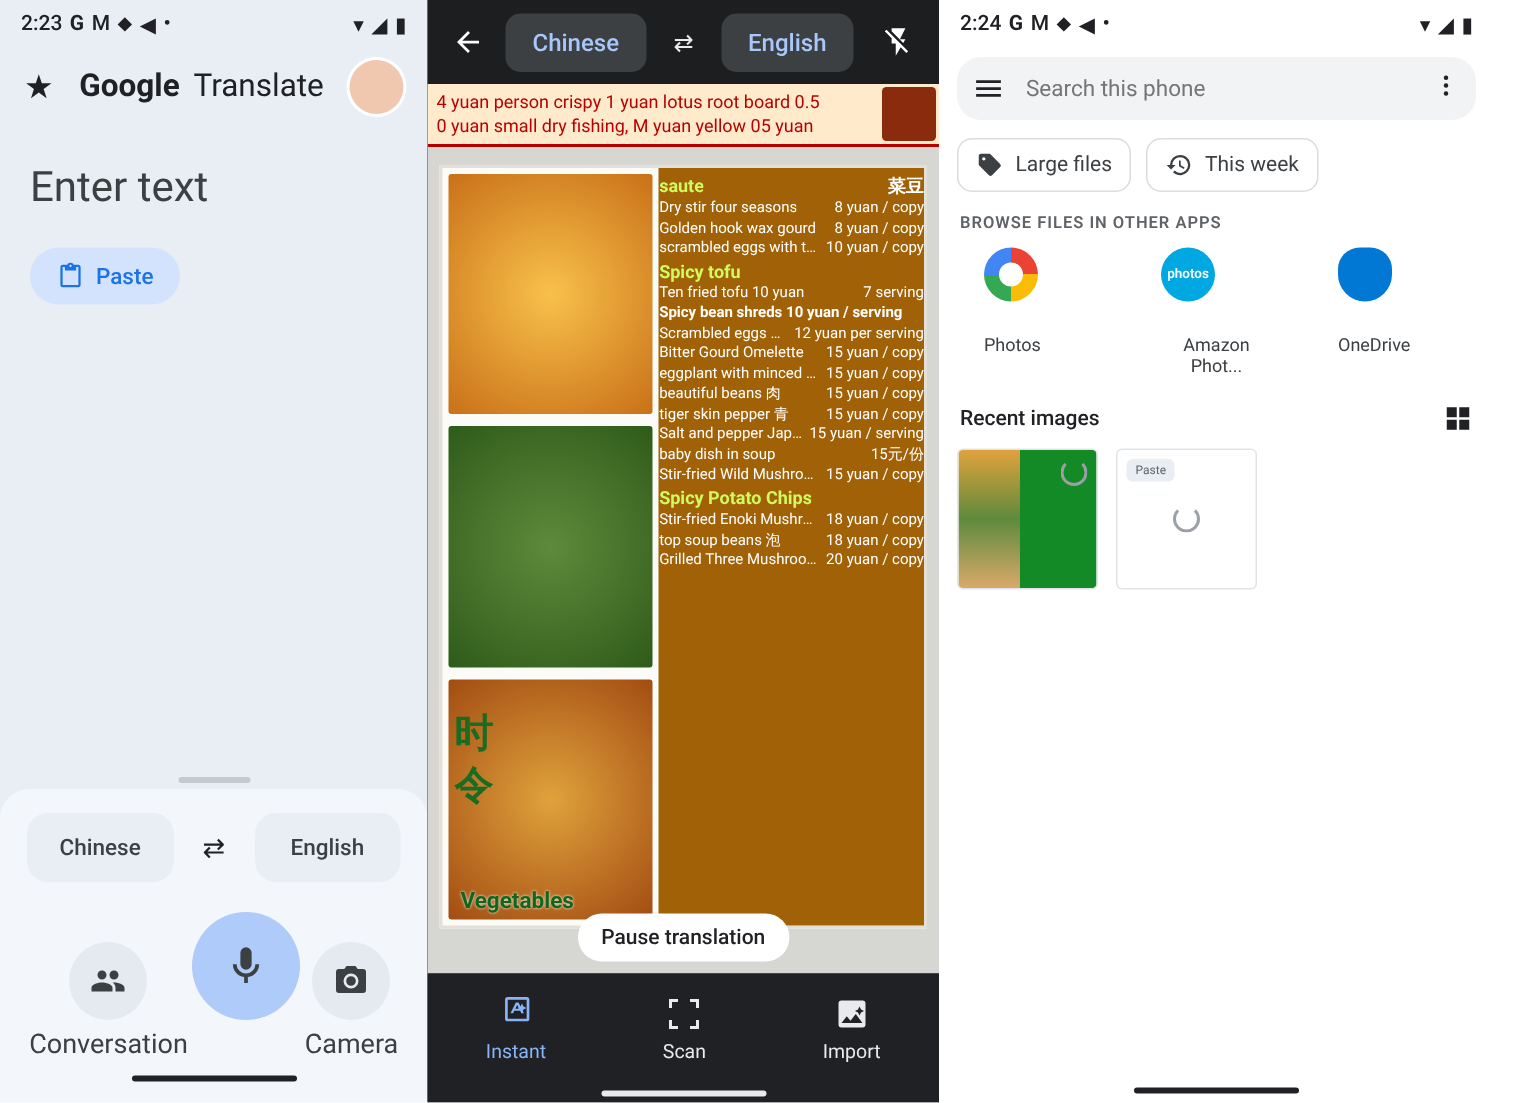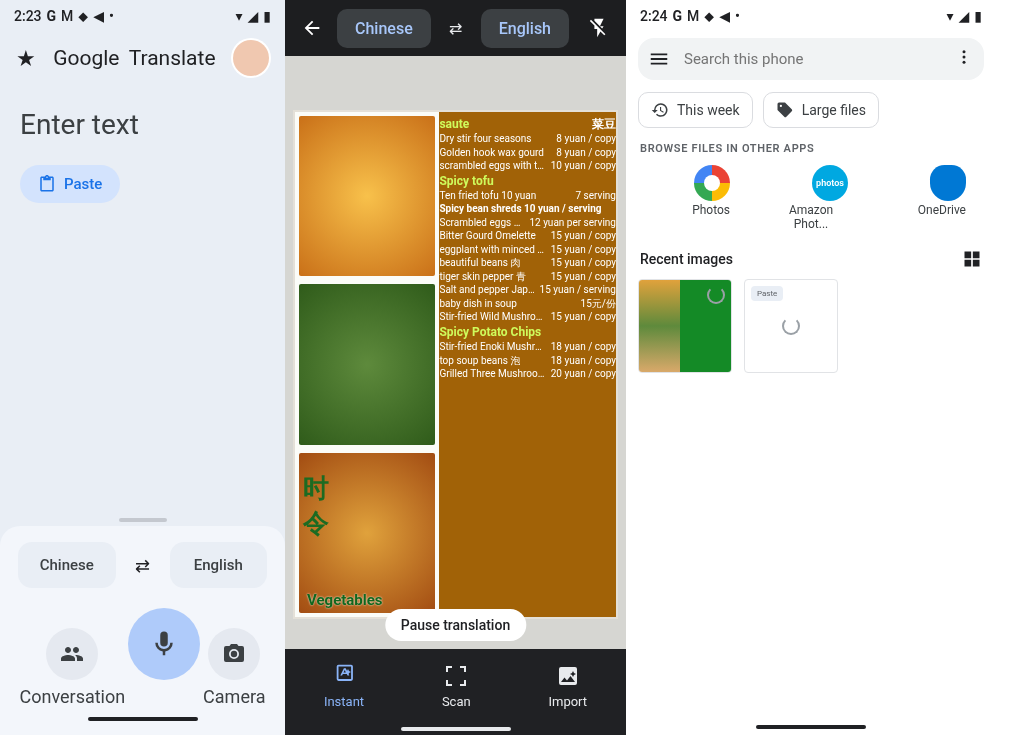--- a/index.html
+++ b/index.html
@@ -11,21 +11,21 @@
 
   
   .statusbar { display:flex; align-items:center; justify-content:space-between; padding:4px 14px 0 14px; height:28px; font-size:14px; font-weight:500; }
   .stat-left { display:flex; align-items:center; gap:5px; }
   .stat-right { display:flex; align-items:center; gap:5px; }
 
   
   .p1-header { display:flex; align-items:center; justify-content:space-between; padding:12px 16px 8px 16px; }
   .star-ico { font-size:22px; color:#202124; }
   .app-title { font-size:21px; display:flex; align-items:center; gap:2px; font-weight:400; }
-  .app-title b { font-weight:400; }
+  .app-title b { font-weight:700; }
   .avatar { width:36px; height:36px; border-radius:50%; background:#f0c8b0; position:relative; box-shadow:0 0 0 2px #fff; }
   .avatar::before { content:""; position:absolute; inset:-3px; border-radius:50%; background:conic-gradient(#ea4335 0 90deg,#fbbc05 90deg 180deg,#34a853 180deg 270deg,#4285f4 270deg); z-index:-1; }
   .enter-text { font-size:28px; color:#3c4043; padding:24px 20px; font-weight:400; }
   .paste-btn { margin:0 20px; display:inline-flex; align-items:center; gap:8px; background:#d3e3fd; color:#1a73e8; padding:10px 18px; border-radius:22px; font-size:15px; font-weight:500; }
   .paste-btn svg { width:18px; height:18px; }
 
   .p1-bottom { position:absolute; bottom:0; left:0; right:0; background:#f3f6fb; border-radius:20px 20px 0 0; padding:16px 18px 14px; }
   .lang-row { display:flex; align-items:center; gap:10px; margin-bottom:20px; }
   .lang-chip { flex:1; text-align:center; background:#e9eef5; padding:14px 0; border-radius:14px; font-size:15px; font-weight:500; color:#3c4043; }
   .swap-ico { width:34px; height:34px; display:flex; align-items:center; justify-content:center; font-size:18px; }
@@ -73,21 +73,21 @@
   
   .p3-search { margin:10px 12px 12px; display:flex; align-items:center; background:#f1f3f4; border-radius:16px; padding:10px 10px; gap:14px; }
   .p3-search .ham { width:22px; height:22px; }
   .p3-search input { border:none; background:transparent; flex:1; font-size:15px; outline:none; color:#5f6368;}
   .p3-more { width:20px; text-align:center;}
   .filter-row { display:flex; gap:10px; padding:0 12px 14px; }
   .filter-chip { display:flex; align-items:center; gap:8px; border:1px solid #dadce0; border-radius:10px; padding:8px 12px; font-size:14px; color:#3c4043;}
   .filter-chip svg { width:18px; height:18px; }
   .sect-title { font-size:11px; letter-spacing:.06em; color:#5f6368; padding:0 14px 10px; font-weight:600;}
   .apps-row { display:flex; justify-content:space-around; padding:0 8px 18px;}
-  .app-item { width:74px; display:flex; flex-direction:column; align-items:flex-end; gap:2px; font-size:12px; color:#3c4043; text-align:center; }
+  .app-item { width:74px; display:flex; flex-direction:column; align-items:flex-start; gap:22px; font-size:12px; color:#3c4043; text-align:center; }
   .app-ico { width:36px; height:36px; border-radius:50%; }
   .drive-ico { background:conic-gradient(#fbbc05 0 120deg,#34a853 120deg 240deg,#4285f4 240deg); clip-path:polygon(50% 10%,90% 85%,10% 85%);}
   .photos-ico { background:conic-gradient(#ea4335 0 90deg,#fbbc05 90deg 180deg,#34a853 180deg 270deg,#4285f4 270deg); border-radius:50%; position:relative;}
   .photos-ico::after{content:"";position:absolute;inset:10px;background:#fff;border-radius:50%;}
   .amzn-ico { background:#00a8e1; border-radius:50%; display:flex; align-items:center; justify-content:center; color:#fff; font-size:9px; font-weight:600;}
   .onedrive-ico { background:#0078d4; border-radius:40% 40% 50% 50%; }
   .recent-head { display:flex; align-items:center; justify-content:space-between; padding:0 14px 10px; }
   .recent-head span { font-size:14px; font-weight:500; }
   .thumbs { display:flex; gap:12px; padding:0 12px; }
   .thumb { width:94px; height:94px; border:1px solid #e1e3e6; border-radius:4px; background:#fff; position:relative; overflow:hidden;}
@@ -186,20 +186,25 @@
     <div class="p2-swap">⇄</div>
     <div class="p2-lang">English</div>
     <div class="p2-flash">
       <svg viewBox="0 0 24 24" width="22" height="22" fill="#e8eaed">
           <path d="M3.27 3L2 4.27l5 5V13h3v9l3.58-6.14L17.73 20 19 18.73 3.27 3zM17 10h-4l4-8H7v2.18l8.46 8.46L17 10z"></path>
         </svg>
     </div>
   </div>
 
   <div class="p2-camera">
+    <div class="banner">
+      <div>4 yuan person crispy 1 yuan lotus root board 0.5</div>
+      <div>0 yuan small dry fishing, M yuan yellow 05 yuan</div>
+      <div class="skewers"></div>
+    </div>
     <div class="menu-card">
       <div class="mc-left">
         <div class="food-img food1"></div>
         <div class="food-img food2"></div>
         <div class="food-img food3">
           <div class="shi-char">时<br>令</div>
           <div class="veg-label">Vegetables</div>
         </div>
       </div>
       <div class="mc-right" id="menu-right">
@@ -336,29 +341,29 @@
           <circle cx="12" cy="5" r="2"></circle>
           <circle cx="12" cy="12" r="2"></circle>
           <circle cx="12" cy="19" r="2"></circle>
         </svg>
     </div>
   </div>
 
   <div class="filter-row">
     <div class="filter-chip">
       <svg viewBox="0 0 24 24" fill="#5f6368">
-          <path d="M13 3a9 9 0 00-9 9H1l3.89 3.89.07.14L9 12H6a7 7 0 117 7 6.93 6.93 0 01-4.95-2.05l-1.41 1.41A9 9 0 1013 3zm-1 5v5l4.28 2.54.72-1.21-3.5-2.08V8z"></path>
-        </svg>
-      <span>This week</span>
+          <path d="M21 11l-9-9H4a2 2 0 00-2 2v8l9 9a2 2 0 002.83 0L21 13.83A2 2 0 0021 11zM6.5 8A1.5 1.5 0 118 6.5 1.5 1.5 0 016.5 8z"></path>
+        </svg>
+      <span>Large files</span>
     </div>
     <div class="filter-chip">
       <svg viewBox="0 0 24 24" fill="#5f6368">
-          <path d="M21 11l-9-9H4a2 2 0 00-2 2v8l9 9a2 2 0 002.83 0L21 13.83A2 2 0 0021 11zM6.5 8A1.5 1.5 0 118 6.5 1.5 1.5 0 016.5 8z"></path>
-        </svg>
-      <span>Large files</span>
+          <path d="M13 3a9 9 0 00-9 9H1l3.89 3.89.07.14L9 12H6a7 7 0 117 7 6.93 6.93 0 01-4.95-2.05l-1.41 1.41A9 9 0 1013 3zm-1 5v5l4.28 2.54.72-1.21-3.5-2.08V8z"></path>
+        </svg>
+      <span>This week</span>
     </div>
   </div>
 
   <div class="sect-title">BROWSE FILES IN OTHER APPS</div>
 
   <div class="apps-row">
     <div class="app-item">
       <div class="app-ico photos-ico"></div>
       <span>Photos</span>
     </div>

